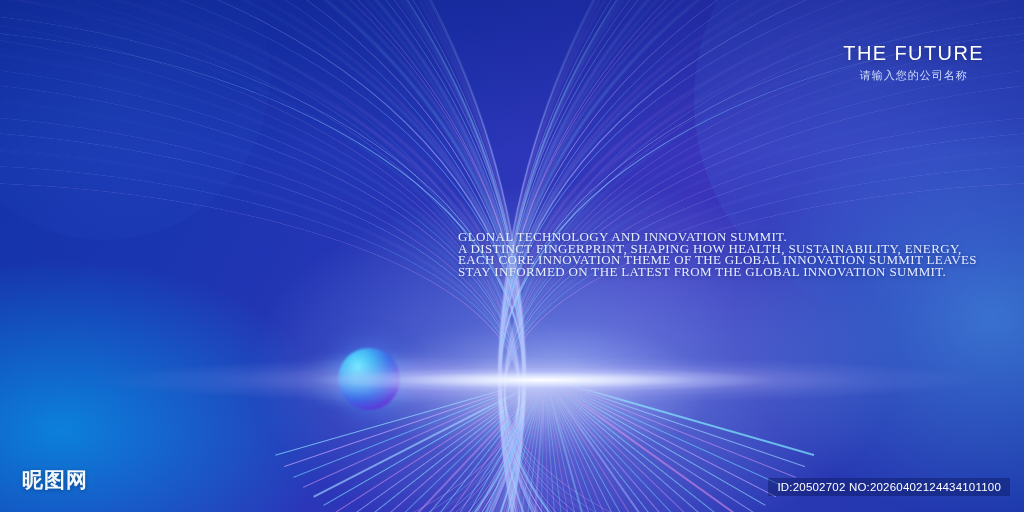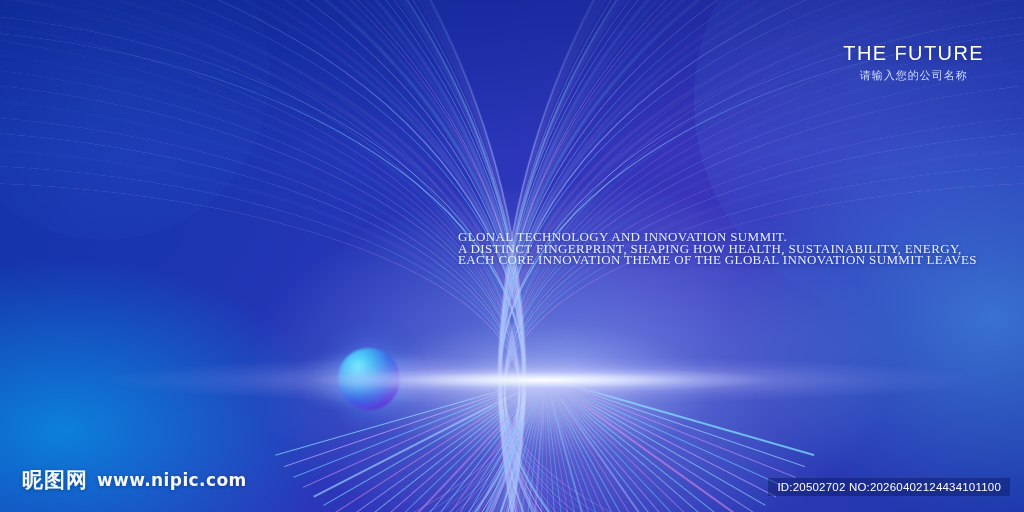--- a/index.html
+++ b/index.html
@@ -358,23 +358,23 @@
       <div class="company-name">THE FUTURE</div>
       <div class="company-sub">请输入您的公司名称</div>
     </div>
 
 
 
     <div class="blurb" id="blurb">
         <span class="ln">GLONAL TECHNOLOGY AND INNOVATION SUMMIT.</span>
         <span class="ln">A DISTINCT FINGERPRINT, SHAPING HOW HEALTH, SUSTAINABILITY, ENERGY,</span>
         <span class="ln">EACH CORE INNOVATION THEME OF THE GLOBAL INNOVATION SUMMIT LEAVES</span>
+        <span class="ln">STAY INFORMED ON THE LATEST FROM THE GLOBAL INNOVATION SUMMIT.</span>
       </div>
 
     <div class="watermark">
       <span class="wm-cn">昵图网</span>
-      <span class="wm-url">www.nipic.com</span>
     </div>
 
     <div class="idbar">ID:20502702 NO:20260402124434101100</div>
 
   </div>
 </div>
 
 </body></html>

